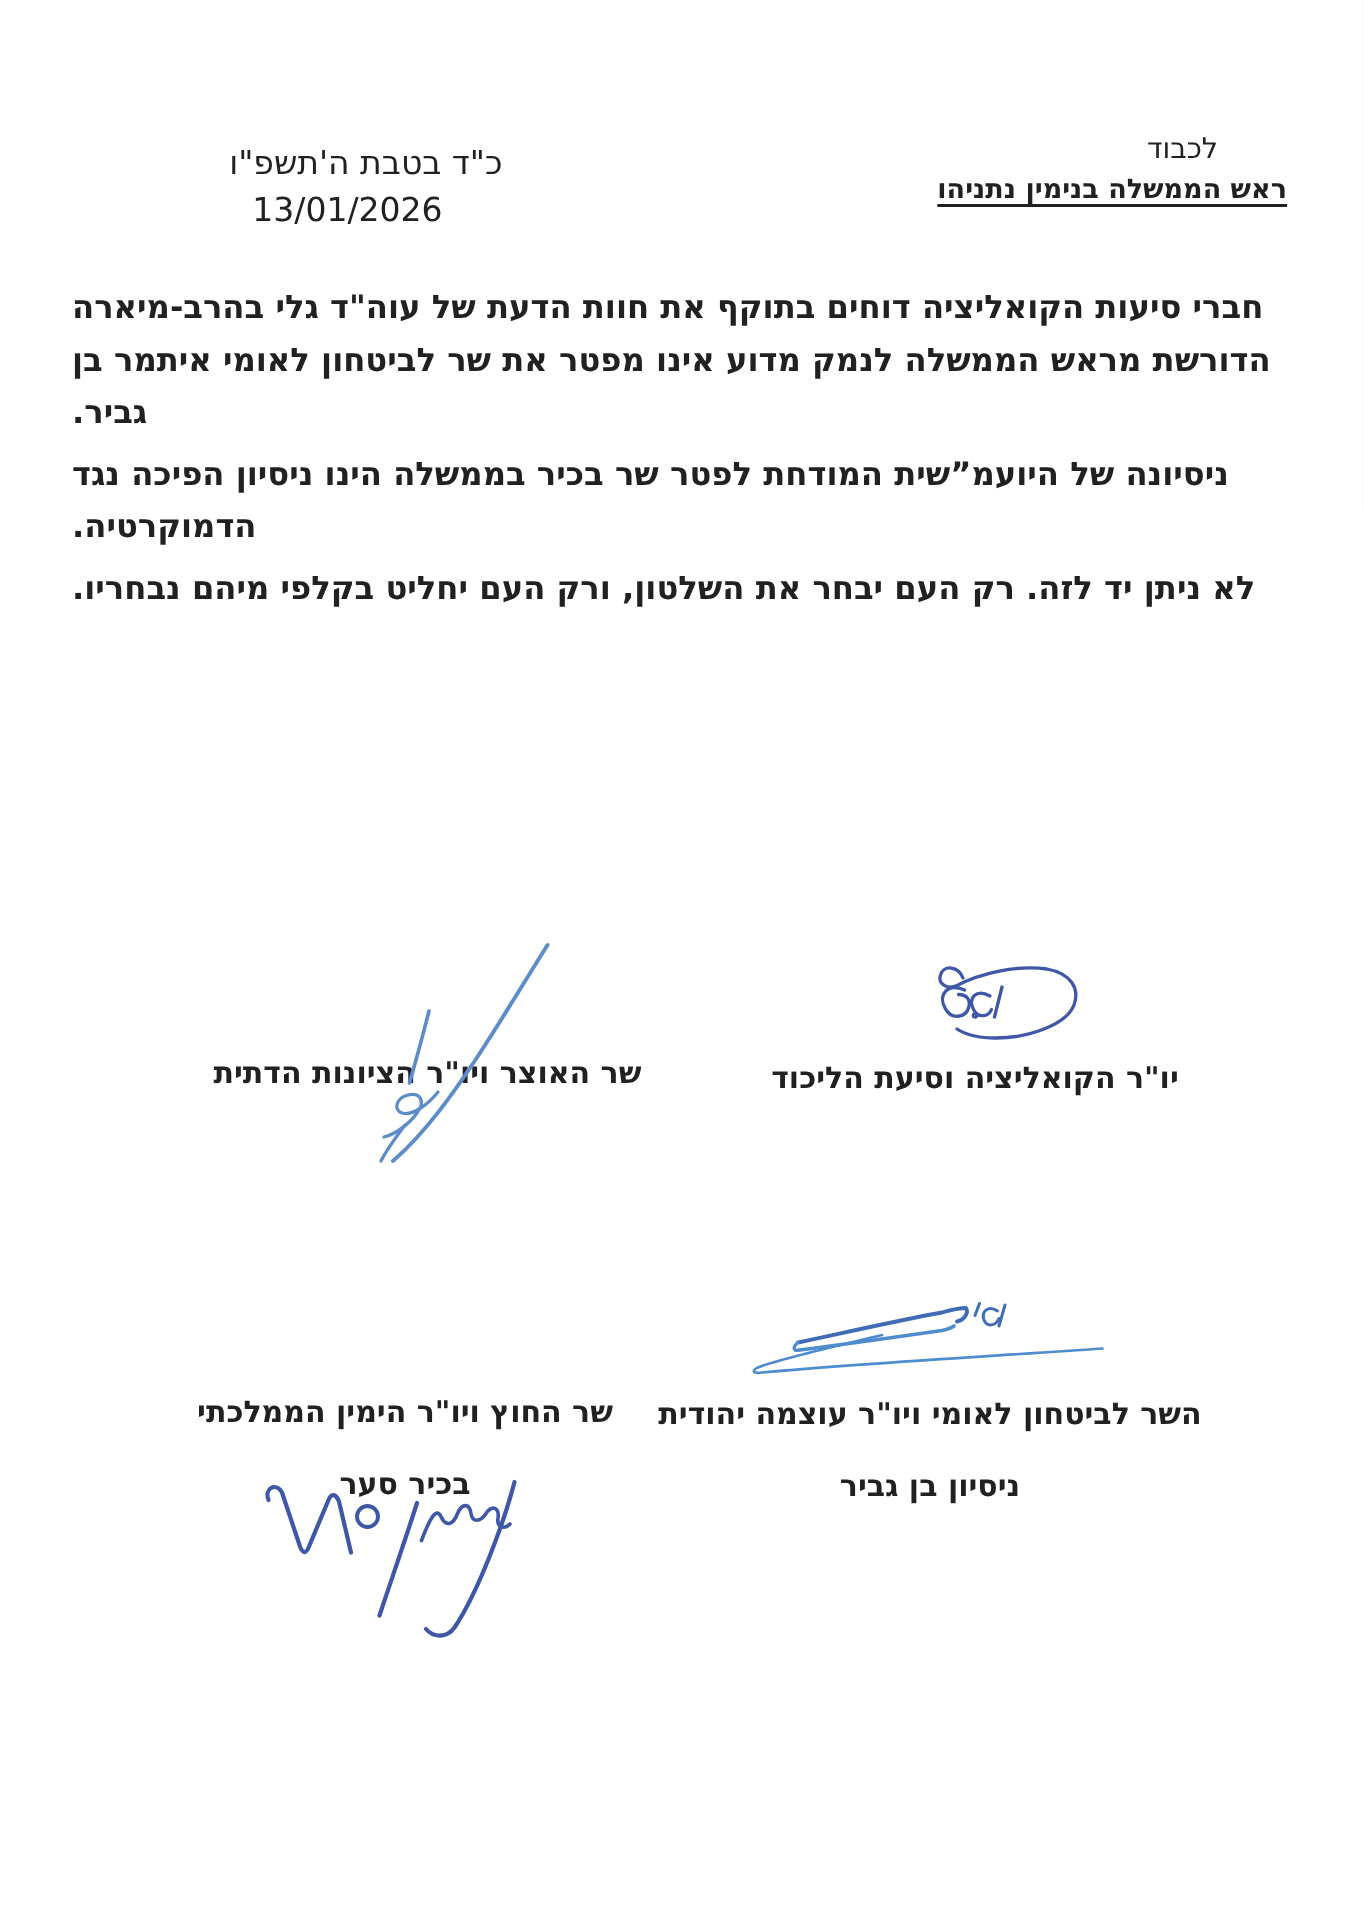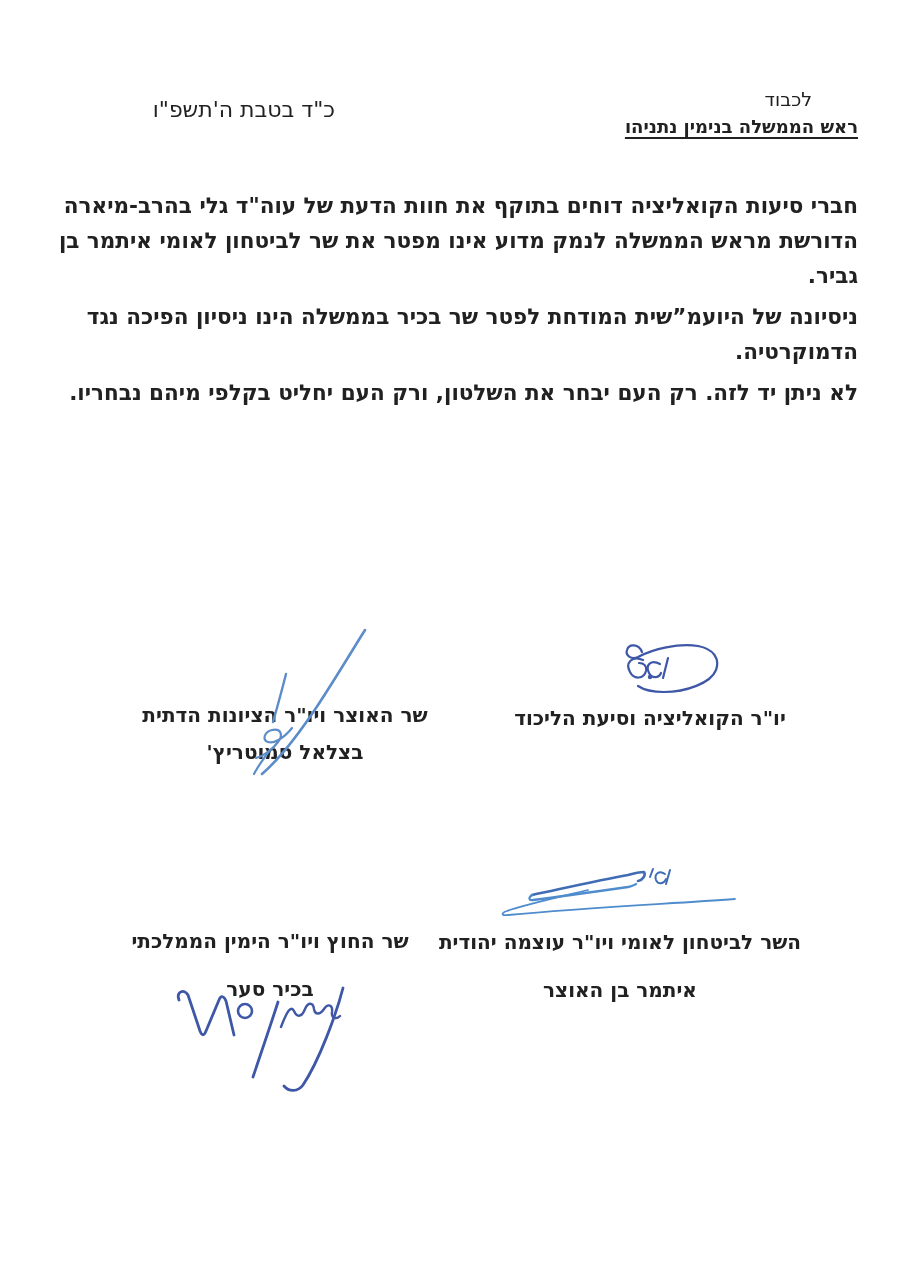--- a/index.html
+++ b/index.html
@@ -27,21 +27,21 @@
   }
   .dateblock{
     position:absolute;top:97px;left:90px;width:245px;
     text-align:right;
   }
   .date-hebrew{font-size:22px;font-weight:400;white-space:nowrap;}
   .date-gregorian{font-size:22px;font-weight:400;margin-top:6px;margin-right:40px;white-space:nowrap;}
   
   .letter-body{
     position:absolute;top:188px;right:51px;left:48px;
-    text-align:right;
+    text-align:left;
   }
   .letter-body p{
     margin:0 0 6px 0;
     font-size:21.5px;line-height:35px;font-weight:700;
   }
   
   .sig-block{position:absolute;text-align:center;}
   .sig-title,.sig-name{
     position:absolute;left:0;right:0;
     font-size:20px;font-weight:700;white-space:nowrap;
@@ -78,20 +78,21 @@
 </head>
 <body>
 
 <div class="page">
 
   <div class="salutation">לכבוד</div>
   <div class="recipient-name">ראש הממשלה בנימין נתניהו</div>
 
   <div class="dateblock">
     <div class="date-hebrew">כ"ד בטבת ה'תשפ"ו</div>
+    <div class="date-gregorian">13/01/2026</div>
   </div>
 
   <div class="letter-body">
     <p>חברי סיעות הקואליציה דוחים בתוקף את חוות הדעת של עוה"ד גלי בהרב-מיארה הדורשת מראש הממשלה לנמק מדוע אינו מפטר את שר לביטחון לאומי איתמר בן גביר.</p>
     <p>ניסיונה של היועמ”שית המודחת לפטר שר בכיר בממשלה הינו ניסיון הפיכה נגד הדמוקרטיה.</p>
     <p>לא ניתן יד לזה. רק העם יבחר את השלטון, ורק העם יחליט בקלפי מיהם נבחריו.</p>
   </div>
 
   <div class="sig-block block-katz">
     <svg class="sig-svg" width="105" height="70" viewBox="0 0 105 70">
@@ -99,41 +100,40 @@
       <path class="stroke-dark" stroke-width="2.2" d="M 53 26 l -5 20"></path>
       <path class="stroke-dark" stroke-width="2.2" d="M 45 32 c -9 -5 -15 1 -11 9 c 3 6 10 5 12 0"></path>
       <circle class="stroke-dark" stroke-width="2" cx="35" cy="45" r="1.2"></circle>
       <path class="stroke-dark" stroke-width="2.2" d="M 28 28 c -11 -5 -18 3 -13 12 c 4 8 14 7 16 -1 c 1 -5 -2 -8 -7 -8"></path>
     </svg>
     <div class="sig-title">יו"ר הקואליציה וסיעת הליכוד</div>
   </div>
 
   <div class="sig-block block-smotrich">
     <div class="sig-title">שר האוצר ויו"ר הציונות הדתית</div>
-    <div class="sig-name">בצלאל סמוטריץ'</div>
     <svg class="sig-svg" width="150" height="160" viewBox="0 0 150 160">
       <path class="stroke-light" stroke-width="2.6" d="M 125 8 C 110 32, 92 62, 76 86 C 64 104, 45 132, 22 152"></path>
       <path class="stroke-light" stroke-width="2.4" d="M 46 52 C 42 68, 37 86, 33 100"></path>
       <path class="stroke-light" stroke-width="2.2" d="M 52 106 c -8 10 -18 16 -24 14 c -6 -2 -4 -10 4 -12 c 8 -2 12 4 6 12 c -5 7 -14 14 -22 16"></path>
       <path class="stroke-light" stroke-width="2.2" d="M 30 128 c -6 8 -12 16 -16 24"></path>
     </svg>
   </div>
 
   <div class="sig-block block-bengvir">
     <svg class="sig-svg" width="250" height="60" viewBox="0 0 250 60">
       <path class="stroke-medium" stroke-width="2.6" d="M 37 35 C 70 28, 105 20, 133 15 C 140 13, 146 12, 149 12 C 151 15, 148 20, 143 21"></path>
       <path class="stroke-sky" stroke-width="2.4" d="M 38 40 C 70 36, 105 31, 133 27 C 137 26, 140 25, 141 24"></path>
       <path class="stroke-sky" stroke-width="2.2" d="M 37 35 C 33 38, 34 41, 38 40"></path>
       <path class="stroke-sky" stroke-width="1.8" d="M 93 30 C 60 38, 25 46, 12 51 C 6 53, 6 56, 13 55 C 90 48, 170 44, 240 39"></path>
       <path class="stroke-medium" stroke-width="2" d="M 175 10 l -4 14"></path>
       <path class="stroke-medium" stroke-width="2" d="M 170 14 c -6 -4 -11 0 -9 6 c 2 5 8 4 10 -1"></path>
       <path class="stroke-medium" stroke-width="2" d="M 158 9 l -3 8"></path>
     </svg>
     <div class="sig-title">השר לביטחון לאומי ויו"ר עוצמה יהודית</div>
-    <div class="sig-name">איתמר בן האוצר</div>
+    <div class="sig-name">ניסיון בן גביר</div>
   </div>
 
   <div class="sig-block block-saar">
     <div class="sig-title">שר החוץ ויו"ר הימין הממלכתי</div>
     <div class="sig-name">בכיר סער</div>
     <svg class="sig-svg" width="210" height="140" viewBox="0 0 210 140">
       <path class="stroke-dark" stroke-width="2.8" d="M 14 25 c -3 -8 5 -12 9 -5 l 12 36 c 2 5 4 5 6 0 l 13 -31 c 2 -5 5 -4 7 1 l 8 34"></path>
       <circle class="stroke-dark" stroke-width="2.6" cx="80" cy="36" r="7"></circle>
       <path class="stroke-dark" stroke-width="2.8" d="M 88 102 C 96 78, 105 52, 113 27"></path>
       <path class="stroke-dark" stroke-width="2.4" d="M 116 52 c 6 -16 10 -22 13 -16 c 3 7 8 6 11 -2 c 3 -7 8 -7 9 0 c 1 6 6 6 10 0 c 4 -6 9 -4 8 3 c -1 6 4 8 8 4"></path>

